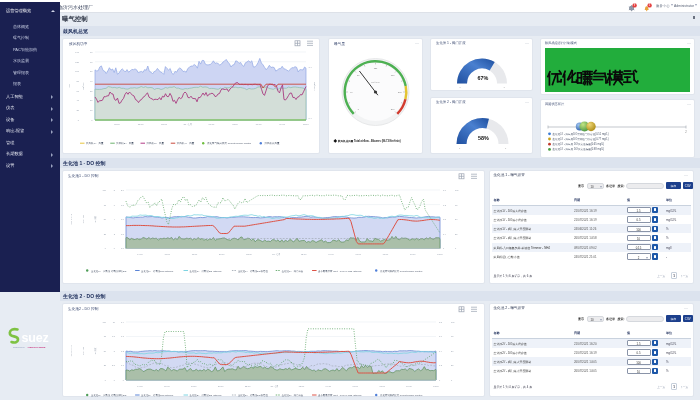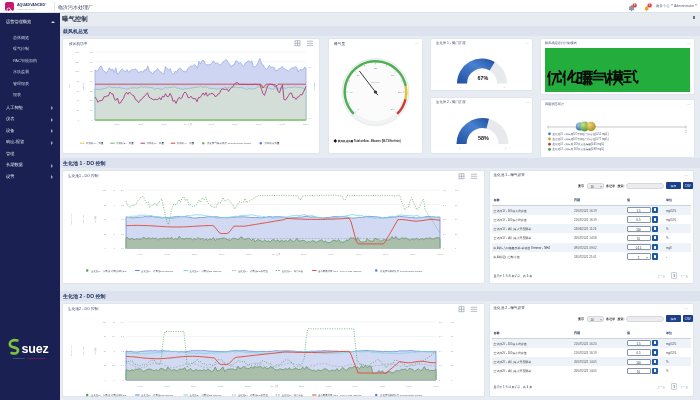--- a/index.html
+++ b/index.html
@@ -33,21 +33,21 @@
     </svg>
 <svg class="abs" style="left:643px;top:2.5px" width="9" height="9" viewBox="0 0 9 9">
       <path d="M1.5 7 L1.9 6.5 C2.1 4.5 2.3 3.2 3.7 3.2 C5.1 3.2 5.3 4.5 5.5 6.5 L5.9 7 Z" fill="#e8a33d"></path>
       <circle cx="3.7" cy="7.6" r="0.7" fill="#e8a33d"></circle>
       <circle cx="6.6" cy="2.4" r="2.2" fill="#e43f3f"></circle>
       <text x="6.6" y="3.3" font-size="2.6" fill="#fff" text-anchor="middle">5</text>
     </svg>
 <div class="abs" style="left:656px;top:4.2px;font-size:3.4px;color:#5a6478">服务中心 <span class="tri" style="vertical-align:1px"></span></div>
 <div class="abs" style="left:674px;top:4.2px;font-size:3.4px;color:#5a6478">Administrator <span class="tri" style="vertical-align:1px"></span></div>
 </div>
-<div class="abs" style="left:0;top:13px;width:60px;height:387px;background:#1a2051">
+<div class="abs" style="left:0;top:2px;width:60px;height:290px;background:#1a2051">
     <div class="abs" style="left:6px;top:6px;font-size:4.2px;color:#fff">运营管理概览</div>
     <div class="abs" style="left:51px;top:8px;width:0;height:0;border-left:2px solid transparent;border-right:2px solid transparent;border-bottom:2.6px solid #cfd4e6"></div>
     <div class="abs" style="left:13px;top:21.5px;font-size:4px;color:#c9cfe4">总体概览</div>
     <div class="abs" style="left:13px;top:33.0px;font-size:4px;color:#c9cfe4">曝气控制</div>
     <div class="abs" style="left:13px;top:44.5px;font-size:4px;color:#c9cfe4">PAC智能加药</div>
     <div class="abs" style="left:13px;top:56.0px;font-size:4px;color:#c9cfe4">水质监测</div>
     <div class="abs" style="left:13px;top:67.5px;font-size:4px;color:#c9cfe4">管理报表</div>
     <div class="abs" style="left:13px;top:79.0px;font-size:4px;color:#c9cfe4">报表</div>
     <div class="abs" style="left:6px;top:91.5px;font-size:4.2px;color:#e8eaf2">人工智能</div>
     <div class="abs" style="left:51px;top:93.0px;width:0;height:0;border-top:2px solid transparent;border-bottom:2px solid transparent;border-left:2.6px solid #9aa2c0"></div>

